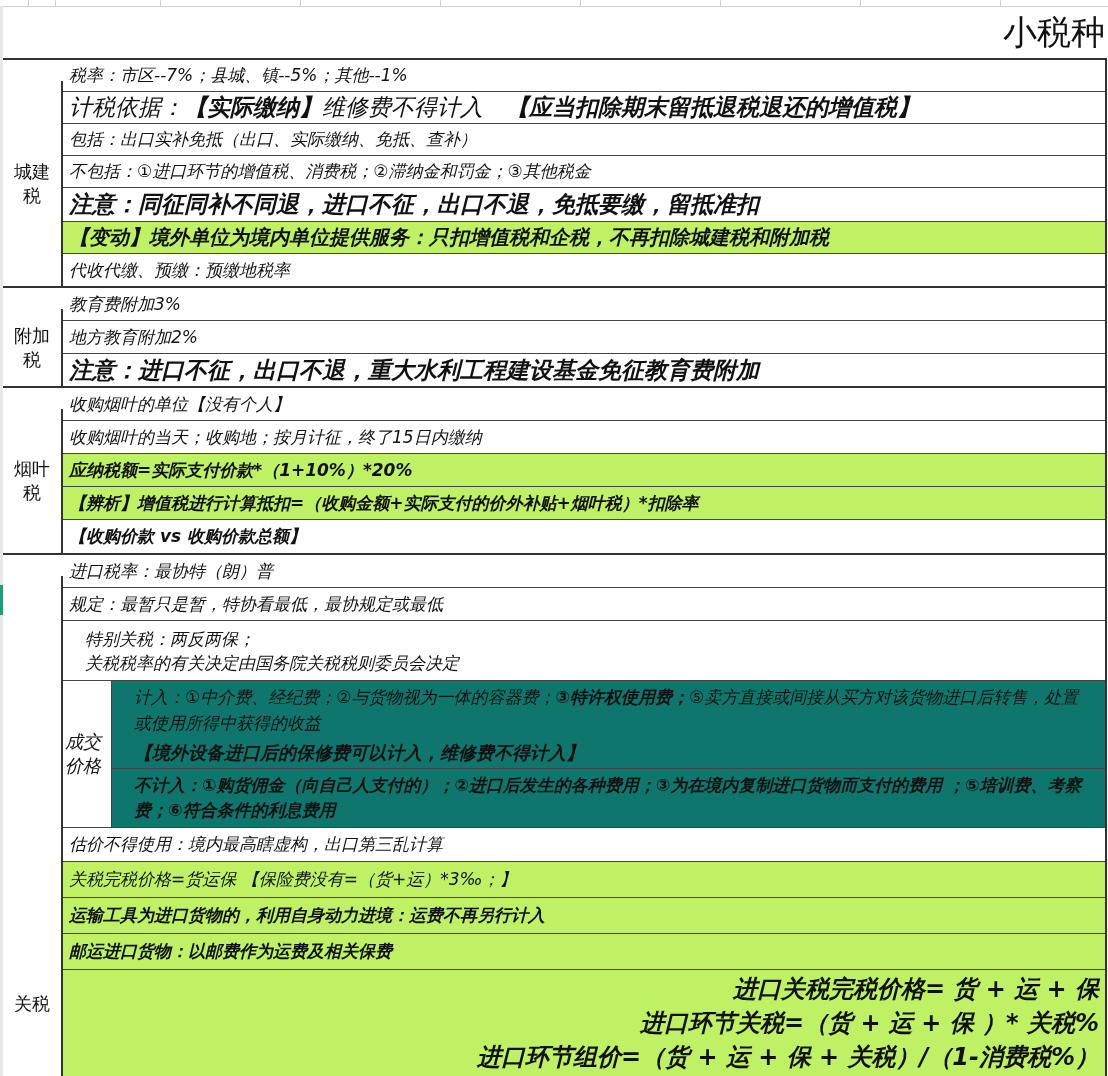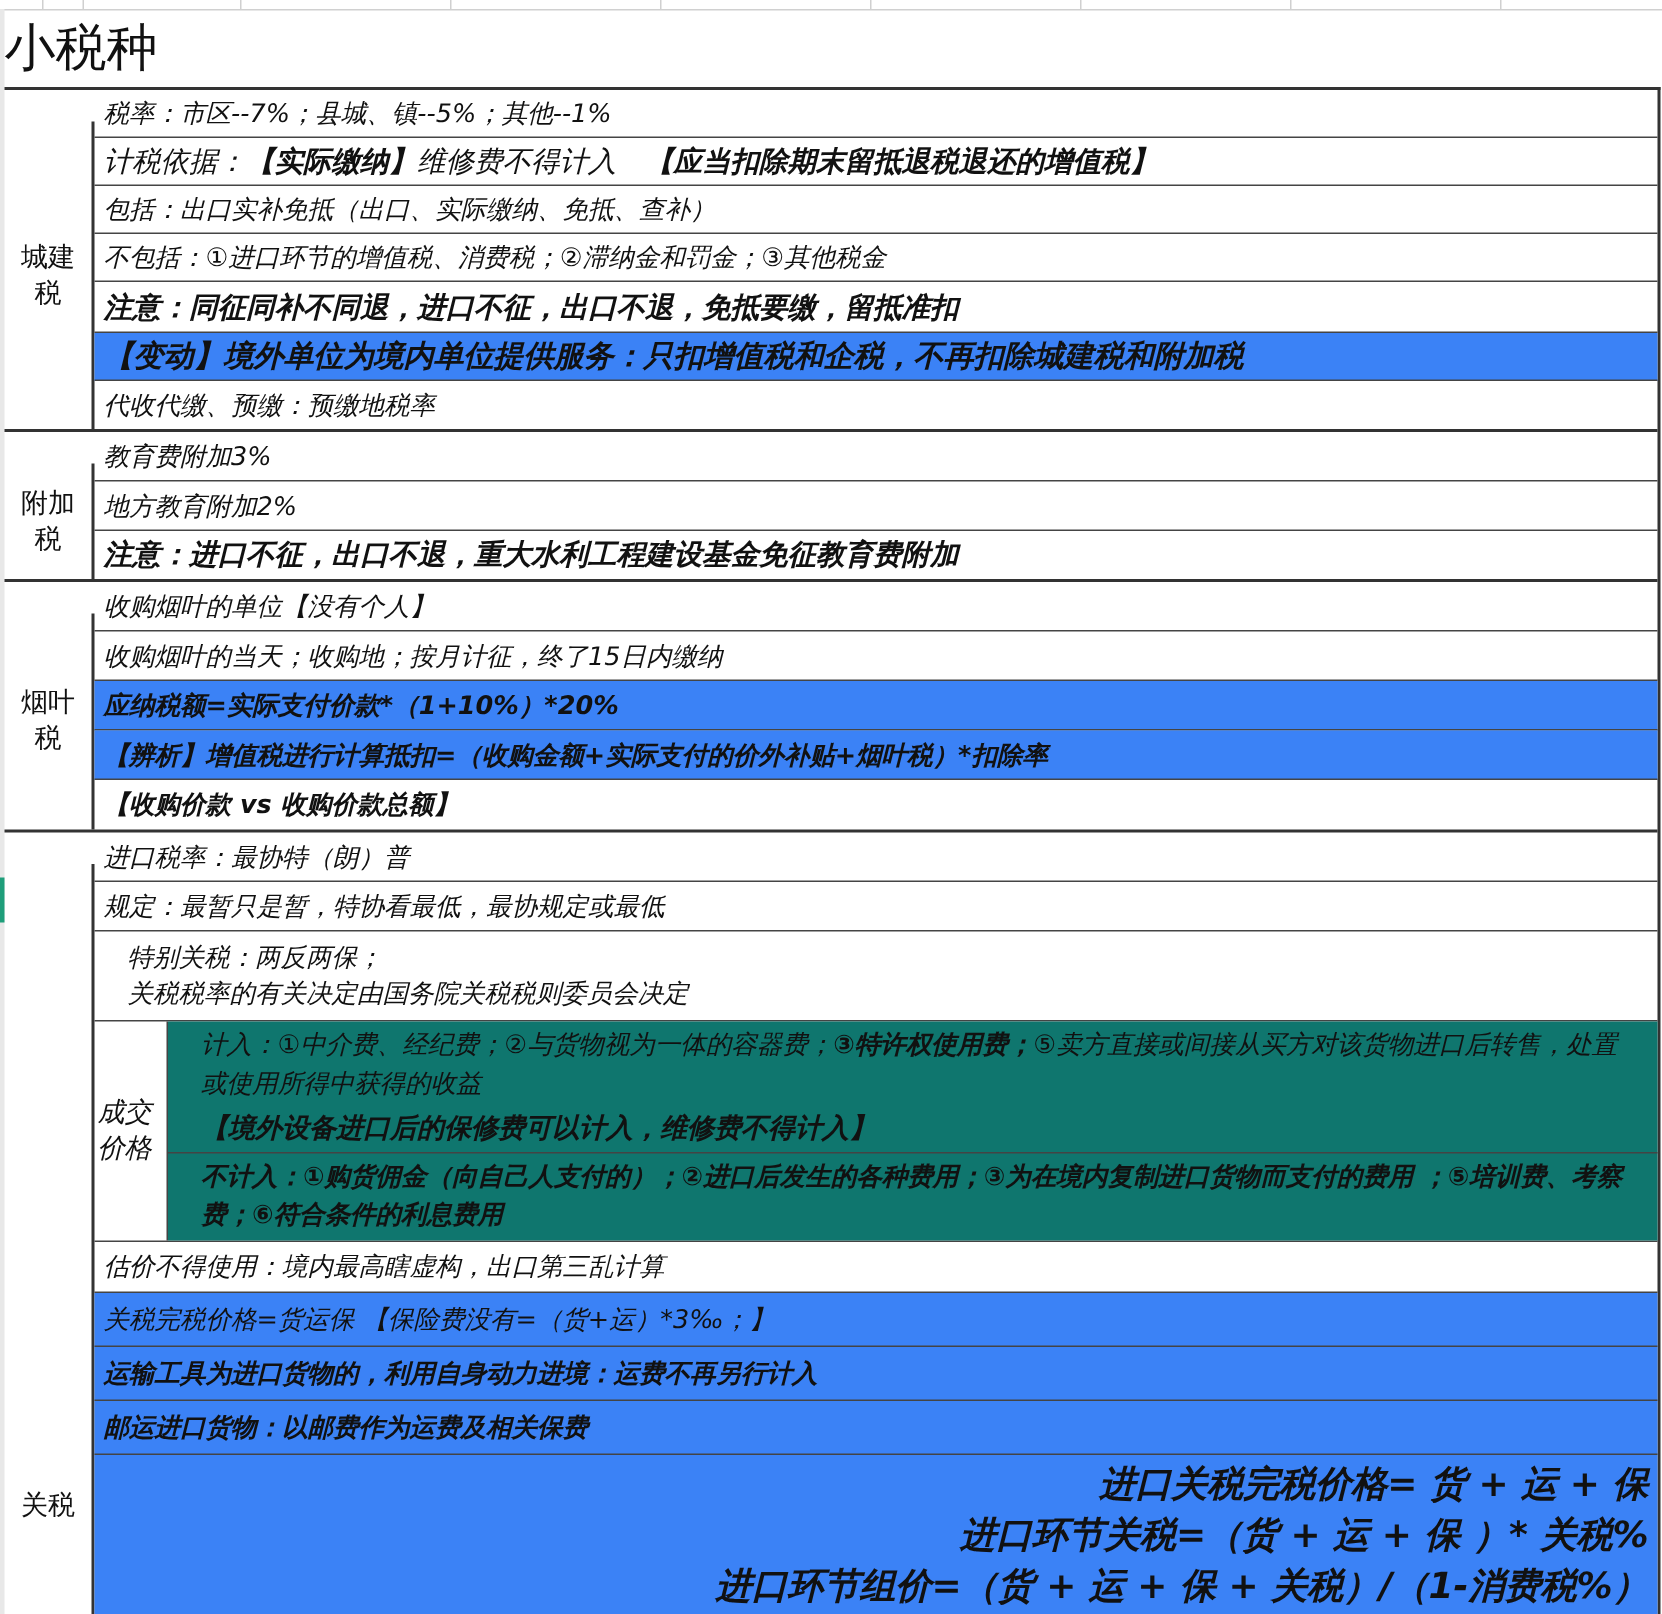--- a/index.html
+++ b/index.html
@@ -2,32 +2,32 @@
 <html><head>
 <meta charset="utf-8">
 <style>
   html, body { margin:0; padding:0; background:#ffffff; }
   body { width:1108px; height:1076px; position:relative; overflow:hidden;
          font-family:"DejaVu Sans","Liberation Sans",sans-serif; color:#111; }
   .gridtop { position:absolute; left:0; top:0; width:1108px; height:6px; border-bottom:1px solid #d0d0d0; }
   .gridtop span { position:absolute; top:0; height:6px; border-left:1px solid #d0d0d0; }
   .leftedge { position:absolute; left:0; top:6px; width:3px; height:1070px; background:#e8e8e8; }
   .green-mark { position:absolute; left:0; top:585px; width:3px; height:30px; background:#1e9e7a; }
-  .title { position:absolute; left:3px; top:6px; width:1102px; height:52px; text-align:left;
+  .title { position:absolute; left:3px; top:6px; width:1102px; height:52px; text-align:right;
            font-size:34px; line-height:52px; font-weight:normal; }
   .sheet { position:absolute; left:3px; top:58px; width:1102px; border-top:2px solid #333; border-right:2px solid #333; }
   .grp { display:flex; border-bottom:2px solid #333; }
   .grp-label { width:54px; flex:none; display:flex; align-items:center; justify-content:center;
                text-align:center; font-size:18px; line-height:24px; border-right:2px solid #333; padding:0 2px;margin-top:21px; }
   .grp-rows { flex:1; display:flex; flex-direction:column;font-style:italic; }
   .row { border-bottom:1px solid #444; font-size:17px; padding:0 6px; display:flex; align-items:center; min-height:32px; box-sizing:border-box; }
   .row:last-child { border-bottom:none; }
-  .row.blue { background:#3b82f6; }
+  .row.blue { background:#bef264; }
   .row.b { font-weight:bold; }
-  .row.big { font-size:19px; }
+  .row.big { font-size:23px; }
   .row.huge { font-size:24px; font-weight:bold; line-height:34px; flex-direction:column; align-items:flex-end; justify-content:center; }
   .row.ml { flex-direction:column; align-items:flex-start; justify-content:center; line-height:24px; padding:4px 22px; }
   b { font-weight:bold; }
   .sub { display:flex; border-bottom:1px solid #444; }
   .sub-label { width:48px; flex:none; display:flex; align-items:center; justify-content:flex-start; text-align:center;
                font-size:18px; line-height:24px; border-right:1px solid #444; }
   .sub-rows { flex:1; display:flex; flex-direction:column; background:#0f766e; }
   .sub-rows .row { border-bottom:1px solid #444; }
   .sub-rows .row:last-child { border-bottom:none; }
 </style>

